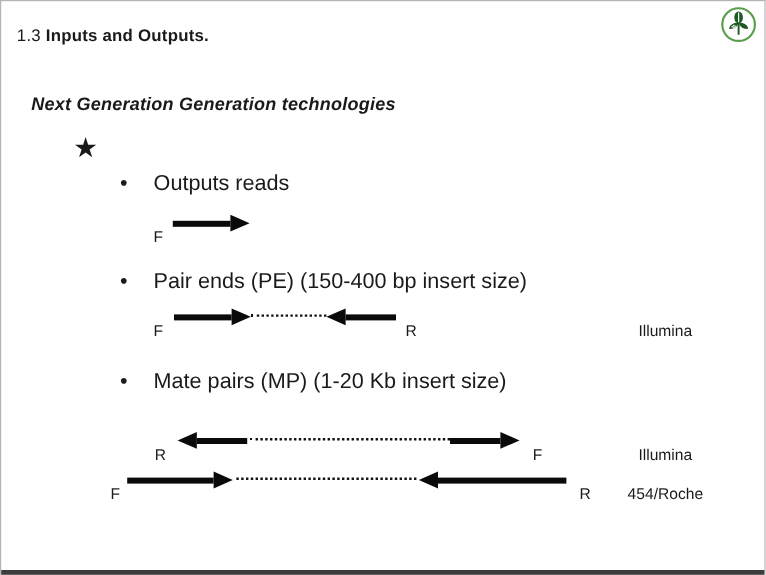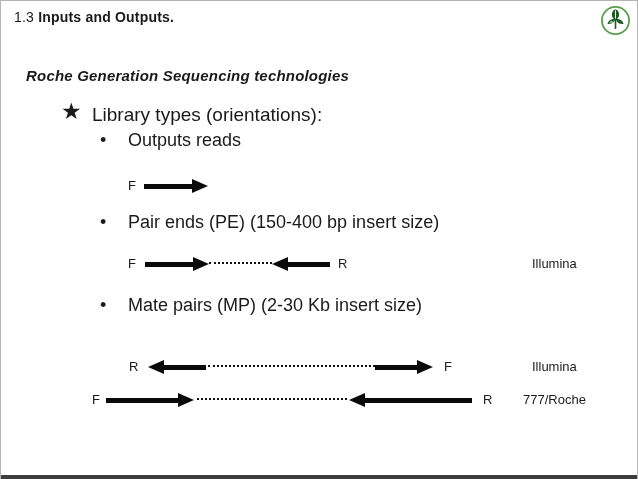--- a/index.html
+++ b/index.html
@@ -6,21 +6,21 @@
   body{
     width:638px;height:479px;position:relative;overflow:hidden;
     font-family:"Liberation Sans", sans-serif;color:#1a1a1a;
   }
   .slide{
     position:absolute;inset:0;background:#ffffff;
     border-left:1px solid #b5b5b5;border-top:1px solid #b5b5b5;border-right:1px solid #b5b5b5;
     box-sizing:border-box;
   }
   .bottom-bar{position:absolute;left:0;right:0;bottom:0;height:4px;background:#3d3d3d;}
-  .abs{position:absolute;white-space:nowrap;}
+  .abs{position:absolute;white-space:nowrap;margin-top:12px;}
   .header{left:13px;top:8px;font-size:14px;letter-spacing:.2px;}
   .header b{font-weight:bold;}
   .subtitle{left:25px;top:66px;font-size:15px;font-weight:bold;font-style:italic;letter-spacing:.2px;}
   .star{left:60px;top:99px;font-size:23px;line-height:1;}
   .lib-heading{left:91px;top:103px;font-size:19px;}
   .bullet{font-size:18px;line-height:1.1;}
   .b-dot{left:99px;}
   .b-label{left:127px;}
   .row-single{top:130px;}
   .row-pe{top:212px;}
@@ -47,24 +47,23 @@
     <circle cx="15.5" cy="15.5" r="13.6" fill="#ffffff" stroke="#5a9e4b" stroke-width="1.8"></circle>
     <line x1="15.5" y1="24" x2="15.5" y2="13" stroke="#1e5b24" stroke-width="1.6"></line>
     <path d="M15.5 14 C11.5 13.5 8 15.5 7.5 19 C11.5 19.5 14.5 17.5 15.5 14 Z" fill="#1e5b24"></path>
     <path d="M15.5 14 C19.5 13.5 23 15.5 23.5 19 C19.5 19.5 16.5 17.5 15.5 14 Z" fill="#1e5b24"></path>
     <ellipse cx="15.5" cy="9.5" rx="3.6" ry="5" fill="#1e5b24"></ellipse>
     <line x1="15.5" y1="5.5" x2="15.5" y2="13.5" stroke="#ffffff" stroke-width="1"></line>
     <line x1="9.5" y1="17.8" x2="12" y2="15.8" stroke="#ffffff" stroke-width="0.9"></line>
     <line x1="10.8" y1="18.6" x2="13.3" y2="16.6" stroke="#ffffff" stroke-width="0.9"></line>
   </svg>
 
-  <div class="abs subtitle">Roche Generation Sequencing technologies</div>
+  <div class="abs subtitle">Next Generation Generation technologies</div>
 
   <div class="abs star">★</div>
-  <div class="abs lib-heading">Library types (orientations):</div>
 
   <div class="abs bullet b-dot row-single">•</div>
   <div class="abs bullet b-label row-single">Outputs reads</div>
 
   <div class="abs dlabel" style="left:127px;top:177px;">F</div>
   <div class="arrow" style="left:143px;top:177px;width:64px;">
     <div class="shaft"></div>
       <div class="head-r"></div>
   </div>
 
@@ -78,21 +77,21 @@
   </div>
   <div class="dotted" style="left:208px;top:261px;width:63px;"></div>
   <div class="arrow" style="left:271px;top:255px;width:58px;">
     <div class="head-l"></div>
       <div class="shaft"></div>
   </div>
   <div class="abs dlabel" style="left:337px;top:255px;">R</div>
   <div class="abs dlabel" style="left:531px;top:255px;">Illumina</div>
 
   <div class="abs bullet b-dot row-mp">•</div>
-  <div class="abs bullet b-label row-mp">Mate pairs (MP) (2-30 Kb insert size)</div>
+  <div class="abs bullet b-label row-mp">Mate pairs (MP) (1-20 Kb insert size)</div>
 
   <div class="abs dlabel" style="left:128px;top:358px;">R</div>
   <div class="arrow" style="left:147px;top:358px;width:58px;">
     <div class="head-l"></div>
       <div class="shaft"></div>
   </div>
   <div class="dotted" style="left:207px;top:364px;width:167px;"></div>
   <div class="arrow" style="left:374px;top:358px;width:58px;">
     <div class="shaft"></div>
       <div class="head-r"></div>
@@ -104,16 +103,16 @@
   <div class="arrow" style="left:105px;top:391px;width:88px;">
     <div class="shaft"></div>
       <div class="head-r"></div>
   </div>
   <div class="dotted" style="left:196px;top:397px;width:150px;"></div>
   <div class="arrow" style="left:348px;top:391px;width:123px;">
     <div class="head-l"></div>
       <div class="shaft"></div>
   </div>
   <div class="abs dlabel" style="left:482px;top:391px;">R</div>
-  <div class="abs dlabel" style="left:522px;top:391px;">777/Roche</div>
+  <div class="abs dlabel" style="left:522px;top:391px;">454/Roche</div>
 
   <div class="bottom-bar"></div>
 </div>
 
 </body></html>

